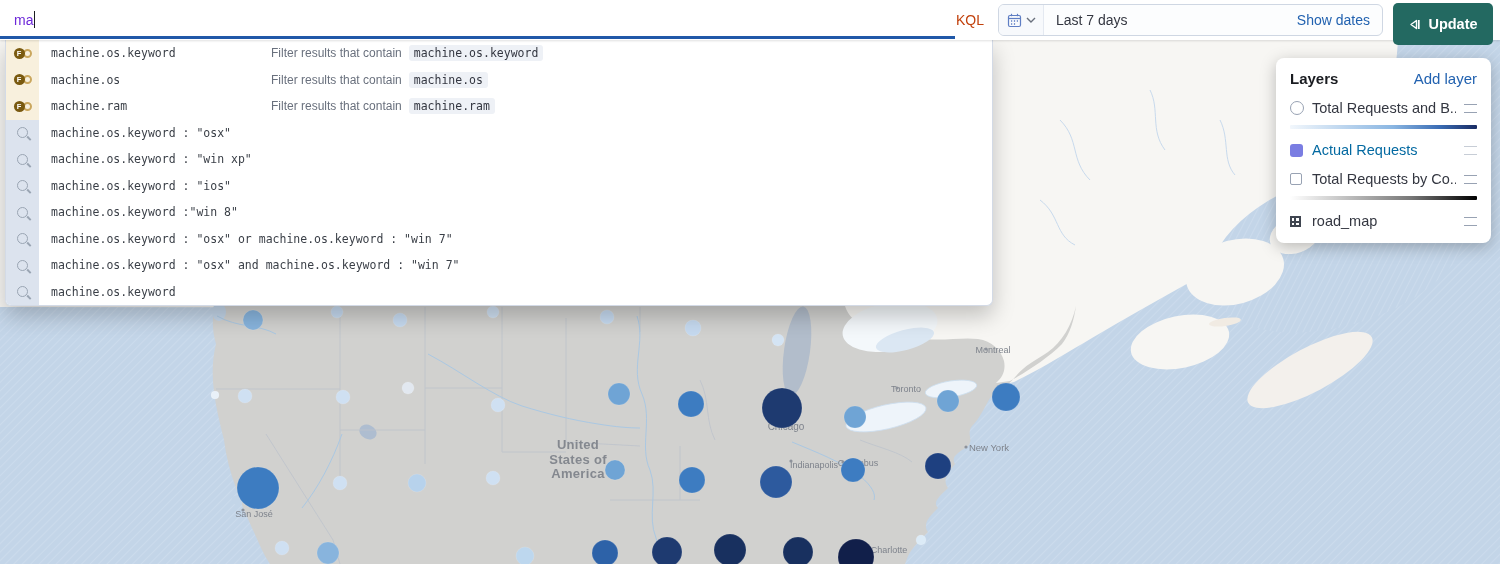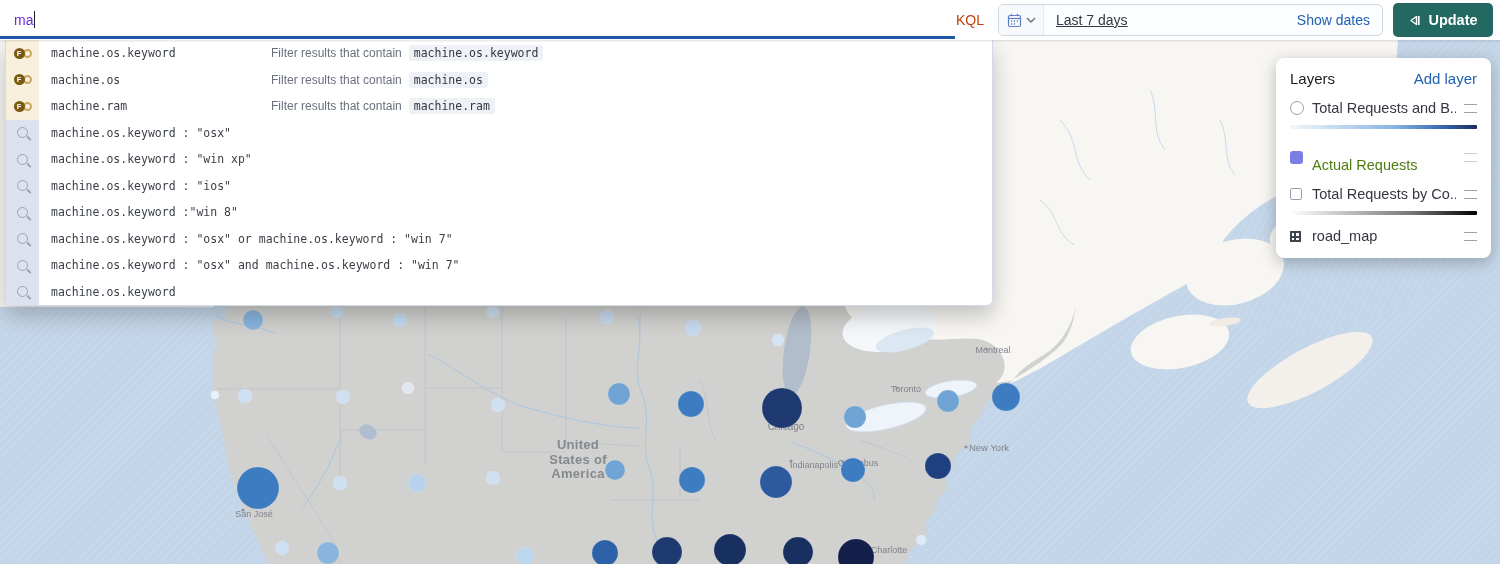--- a/index.html
+++ b/index.html
@@ -14,23 +14,23 @@
 
   
   .topbar{position:absolute;left:0;top:0;width:1500px;height:40px;background:#fff;z-index:30;box-shadow:0 1px 2px rgba(0,0,0,.12);}
   .query-input{position:absolute;left:0;top:0;width:992px;height:40px;background:#fff;}
   .query-text{position:absolute;left:14px;top:0;line-height:40px;font-size:14px;color:#6d28d9;}
   .caret{display:inline-block;width:1px;height:17px;background:#1a1c21;vertical-align:-3px;margin-left:1px;}
   .kql{position:absolute;left:948px;top:0;width:44px;text-align:center;line-height:40px;font-size:14px;color:#c2410c;cursor:pointer;}
   .focus-underline{position:absolute;left:0;top:36px;width:955px;height:3px;background:#2058a8;}
   .datepicker{position:absolute;left:998px;top:4px;width:385px;height:32px;border:1px solid #cfd7e3;border-radius:6px;background:#fcfdfe;display:flex;align-items:center;box-sizing:border-box;}
   .dp-ic{width:44px;align-self:stretch;display:flex;align-items:center;justify-content:center;gap:4px;border-right:1px solid #e4e9f1;background:#f7f9fc;border-radius:5px 0 0 5px;cursor:pointer;}
-  .dp-date{padding-left:12px;font-size:14px;color:#343741;cursor:pointer;text-decoration:underline;}
+  .dp-date{padding-left:12px;font-size:14px;color:#343741;cursor:pointer;}
   .dp-show{margin-left:auto;padding-right:12px;font-size:14px;color:#2262b0;cursor:pointer;}
-  .update-btn{position:absolute;left:1393px;top:3px;width:100px;height:34px;background:#236961;border:none;border-radius:5px;color:#fff;font-family:"Liberation Sans",sans-serif;font-size:14.5px;font-weight:bold;display:flex;align-items:center;justify-content:center;gap:7px;cursor:pointer;}
+  .update-btn{position:absolute;left:1393px;top:3px;width:100px;height:42px;background:#236961;border:none;border-radius:5px;color:#fff;font-family:"Liberation Sans",sans-serif;font-size:14.5px;font-weight:bold;display:flex;align-items:center;justify-content:center;gap:7px;cursor:pointer;}
 
   
   .sg-panel{position:absolute;left:5px;top:40px;width:986px;height:265px;background:#fff;z-index:25;
     border:1px solid #d3dae6;border-top:none;border-radius:0 0 6px 6px;box-shadow:0 10px 22px rgba(0,0,0,.22);
     overflow:hidden;display:flex;flex-direction:column;}
   .sg-row{position:relative;flex:1;display:flex;align-items:center;cursor:pointer;}
   .sg-ic{width:33px;align-self:stretch;flex:none;display:flex;align-items:center;justify-content:center;}
   .sg-ic-field{background:#f8f0dd;}
   .sg-ic-query{background:#dce3ee;}
   .sg-text{margin-left:12px;font-family:"DejaVu Sans Mono",monospace;font-size:11.5px;color:#3a3f47;white-space:pre;}
@@ -40,26 +40,26 @@
   .fld-lt{position:absolute;left:0;top:0;width:11px;height:11px;border-radius:50%;background:#7a5a10;color:#fff;
     font-family:"Liberation Sans",sans-serif;font-size:7.5px;font-weight:bold;line-height:11px;text-align:center;z-index:2;}
   .fld-rt{position:absolute;right:0;top:1px;width:9px;height:9px;border-radius:50%;border:2px solid #caa75e;box-sizing:border-box;z-index:1;}
   .mag{position:relative;width:9px;height:9px;border:1.5px solid #9aa5b3;border-radius:50%;display:inline-block;}
   .mag::after{content:"";position:absolute;width:1.5px;height:5px;background:#9aa5b3;right:-2px;bottom:-4px;transform:rotate(-45deg);}
 
   
   .layers-panel{position:absolute;left:1276px;top:58px;width:215px;box-sizing:border-box;background:#fff;z-index:20;
     border-radius:8px;box-shadow:0 4px 16px rgba(0,0,0,.25);padding:12px 14px 14px 14px;}
   .ly-head{display:flex;align-items:center;justify-content:space-between;margin-bottom:6px;}
-  .ly-title{font-size:15px;font-weight:normal;color:#1a1c21;}
+  .ly-title{font-size:15px;font-weight:bold;color:#1a1c21;}
   .ly-add{font-size:15px;color:#2262b0;cursor:pointer;}
   .ly-row{display:flex;align-items:center;margin-top:13px;}
   .ly-ic{width:22px;flex:none;display:flex;align-items:center;}
   .ly-label{flex:1;font-size:14.5px;color:#343741;white-space:nowrap;overflow:hidden;cursor:pointer;}
-  .ly-dis .ly-label{color:#4d7c0f;margin-top:15px;}
+  .ly-dis .ly-label{color:#0369a1;}
   .ly-handle{width:13px;height:7px;border-top:1.5px solid #98a2b3;border-bottom:1.5px solid #98a2b3;flex:none;margin-left:8px;cursor:grab;}
   .ly-handle.light{border-color:#c7cdd6;}
   .ly-grad{height:4px;margin-top:9px;border-radius:1px;}
   .ic-circle{width:14px;height:14px;border:1.5px solid #98a2b3;border-radius:50%;box-sizing:border-box;display:inline-block;}
   .ic-psq{width:13px;height:13px;border-radius:3px;background:#7a7de2;display:inline-block;}
   .ic-sq{width:12px;height:12px;border:1.5px solid #98a2b3;border-radius:2px;box-sizing:border-box;display:inline-block;}
   .ic-grid{width:11px;height:11px;display:inline-block;
     background-image:repeating-linear-gradient(0deg,#3f4550 0 2px,transparent 2px 4.4px),repeating-linear-gradient(90deg,#3f4550 0 2px,transparent 2px 4.4px);}
 </style>
 </head>

